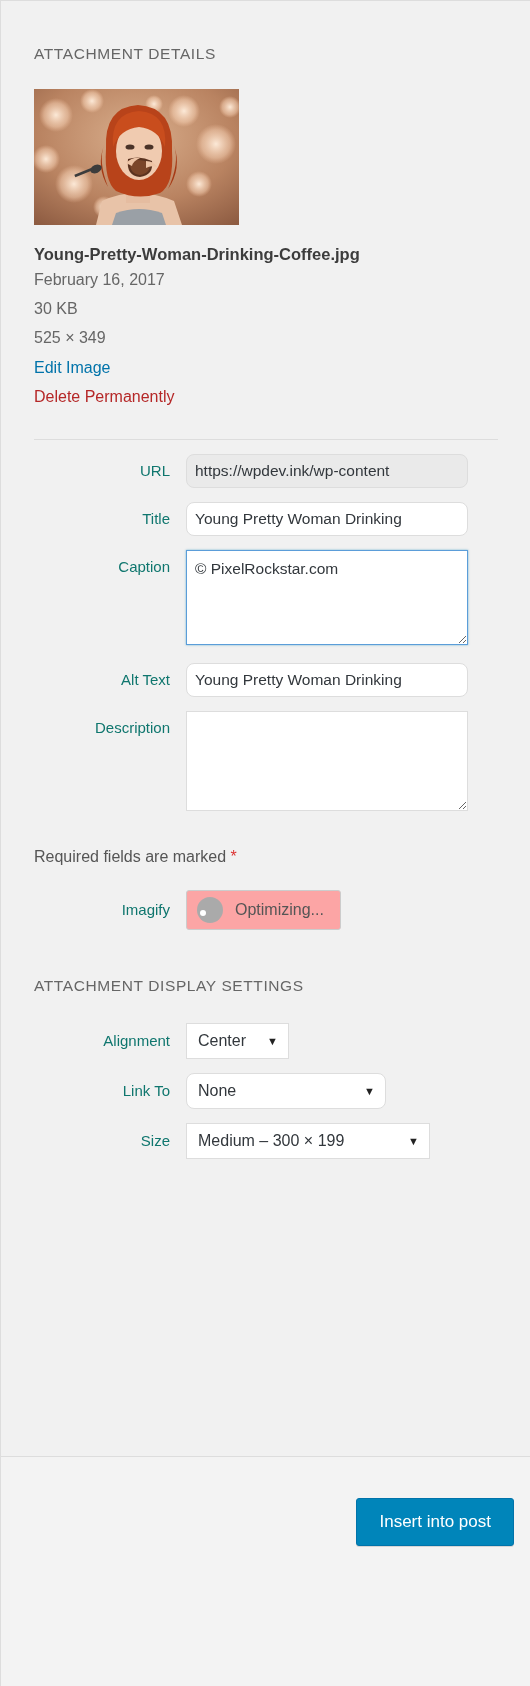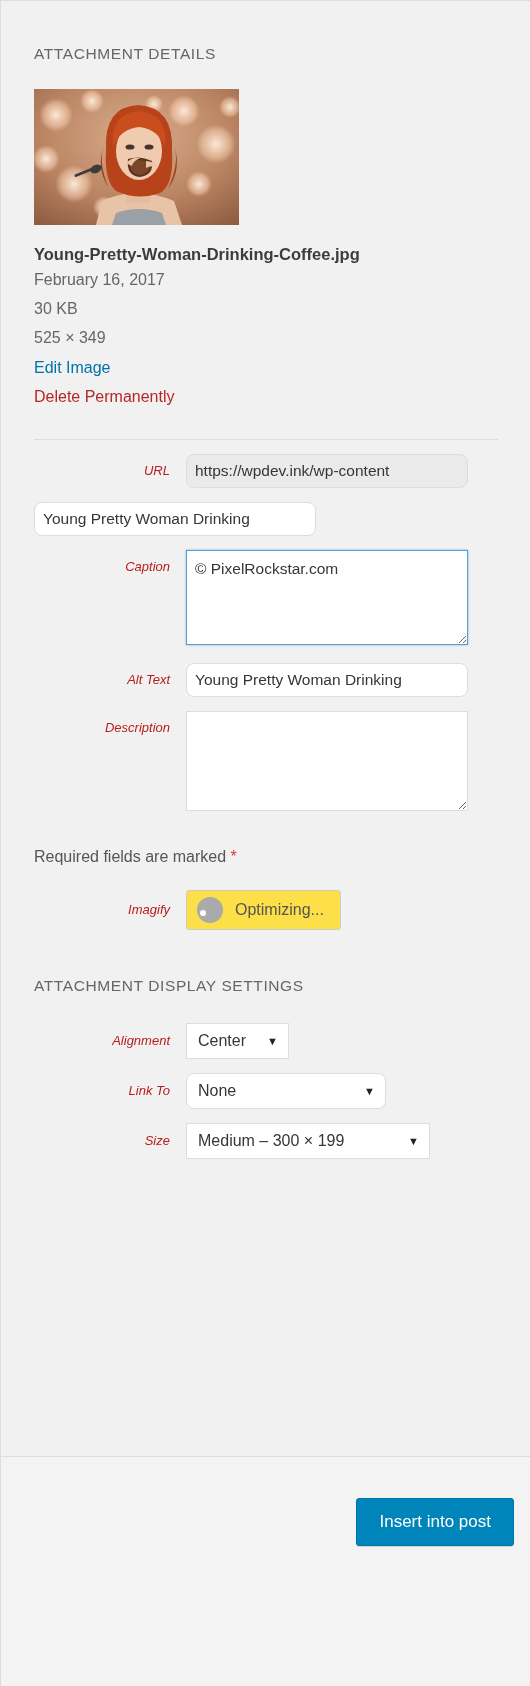--- a/index.html
+++ b/index.html
@@ -92,24 +92,23 @@
   .row {
     display: flex;
     align-items: flex-start;
     margin-top: 14px;
   }
   .row-label {
     width: 152px;
     flex: 0 0 152px;
     text-align: right;
     padding-right: 16px;
-    font-size: 13px;
-    color: #b91c1c;
+    font-size: 15px;
+    color: #0f766e;
     line-height: 34px;
-    font-style: italic;
   }
   .row-field { flex: 1 1 auto; min-width: 0; }
 
   input.txt, .urlbox {
     width: 282px;
     height: 34px;
     font-family: "Liberation Sans", sans-serif;
     font-size: 15.5px;
     color: #32373c;
     padding: 0 8px;
@@ -152,21 +151,21 @@
     margin-top: 33px;
   }
   .required .star { color: #dc3232; }
 
   
   .imagify-btn {
     display: inline-flex;
     align-items: center;
     height: 40px;
     padding: 0 16px 0 10px;
-    background: #fde047;
+    background: #fca5a5;
     border: 1px solid #ccc;
     border-radius: 3px;
     font-size: 16px;
     color: #555;
     cursor: pointer;
   }
   .spinner {
     width: 26px;
     height: 26px;
     border-radius: 50%;
@@ -327,20 +326,21 @@
     <hr class="divider">
 
     <div class="row">
       <div class="row-label">URL</div>
       <div class="row-field">
         <div class="urlbox">https://wpdev.ink/wp-content</div>
       </div>
     </div>
 
     <div class="row">
+      <div class="row-label">Title</div>
       <div class="row-field">
         <input class="txt" type="text" value="Young Pretty Woman Drinking" style="">
       </div>
     </div>
 
     <div class="row">
       <div class="row-label">Caption</div>
       <div class="row-field">
         <textarea class="ta caption-ta focused" style="">© PixelRockstar.com</textarea>
       </div>

